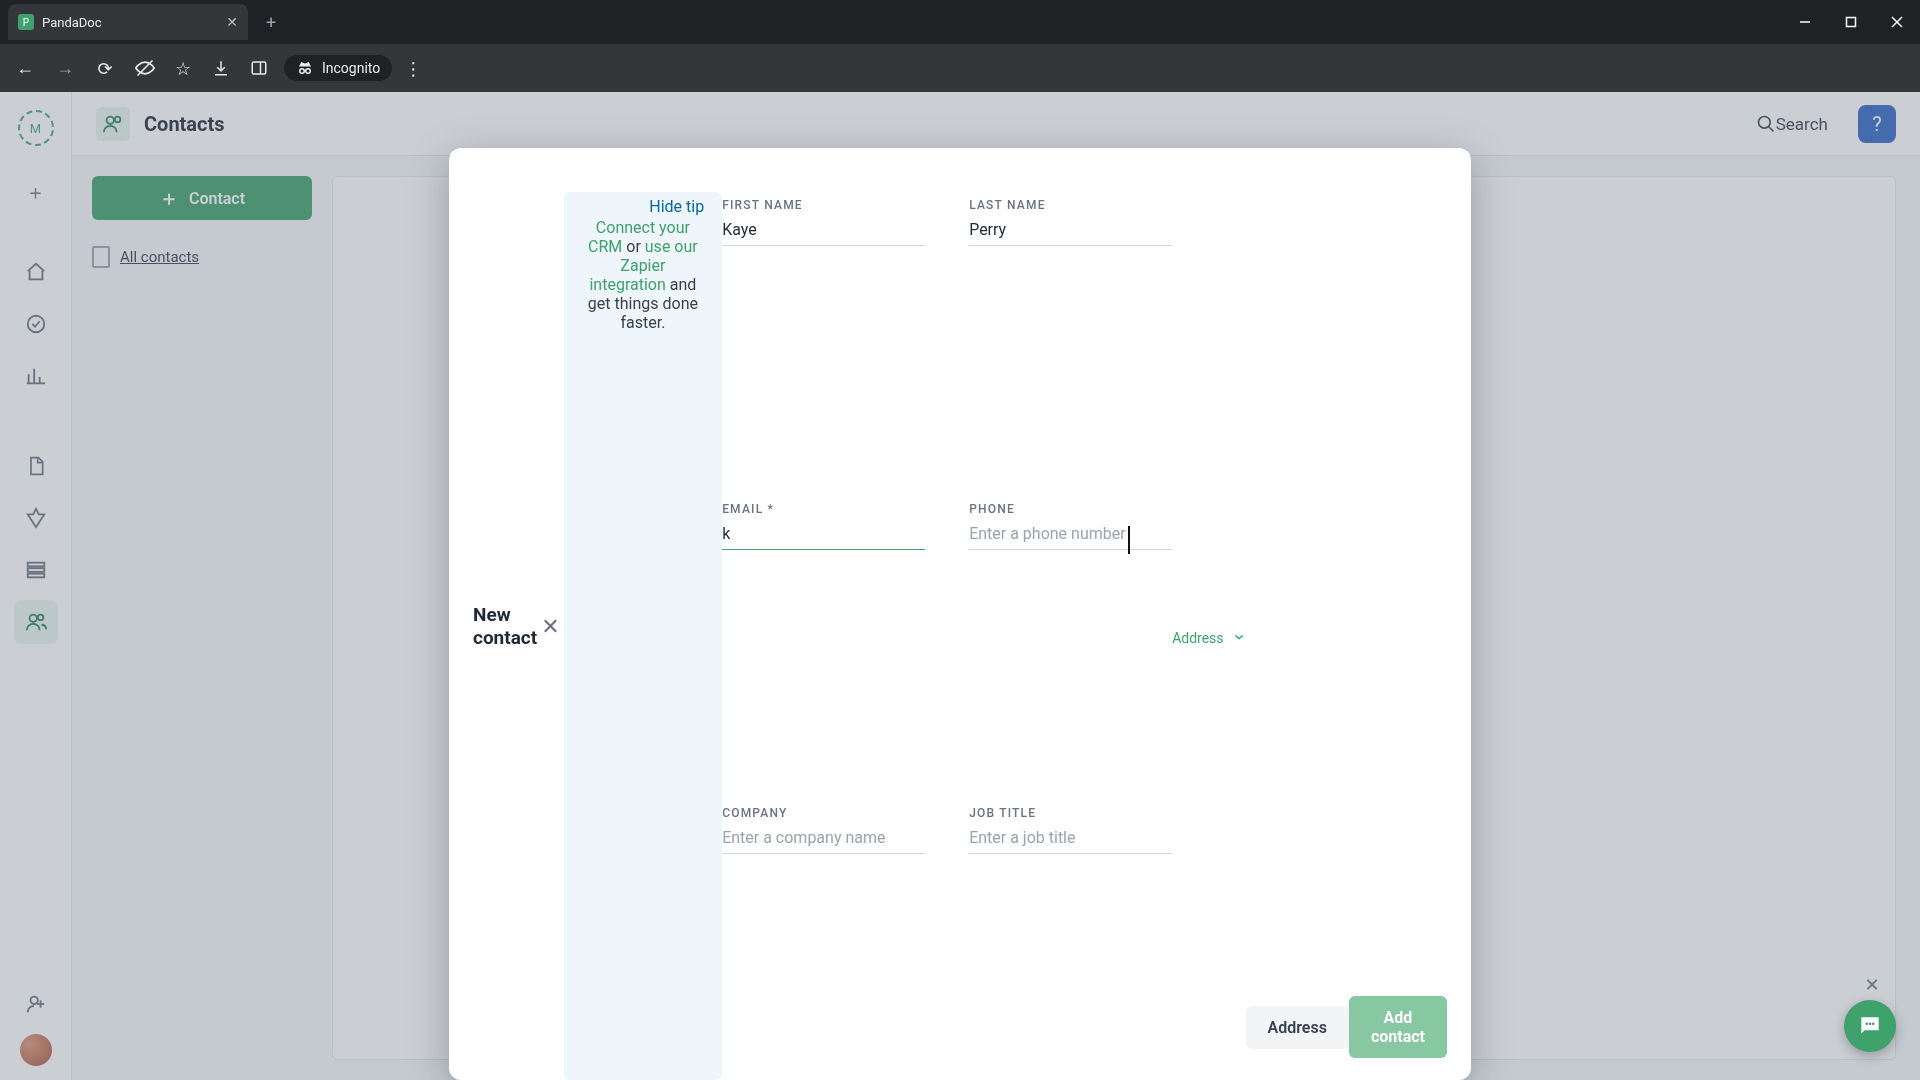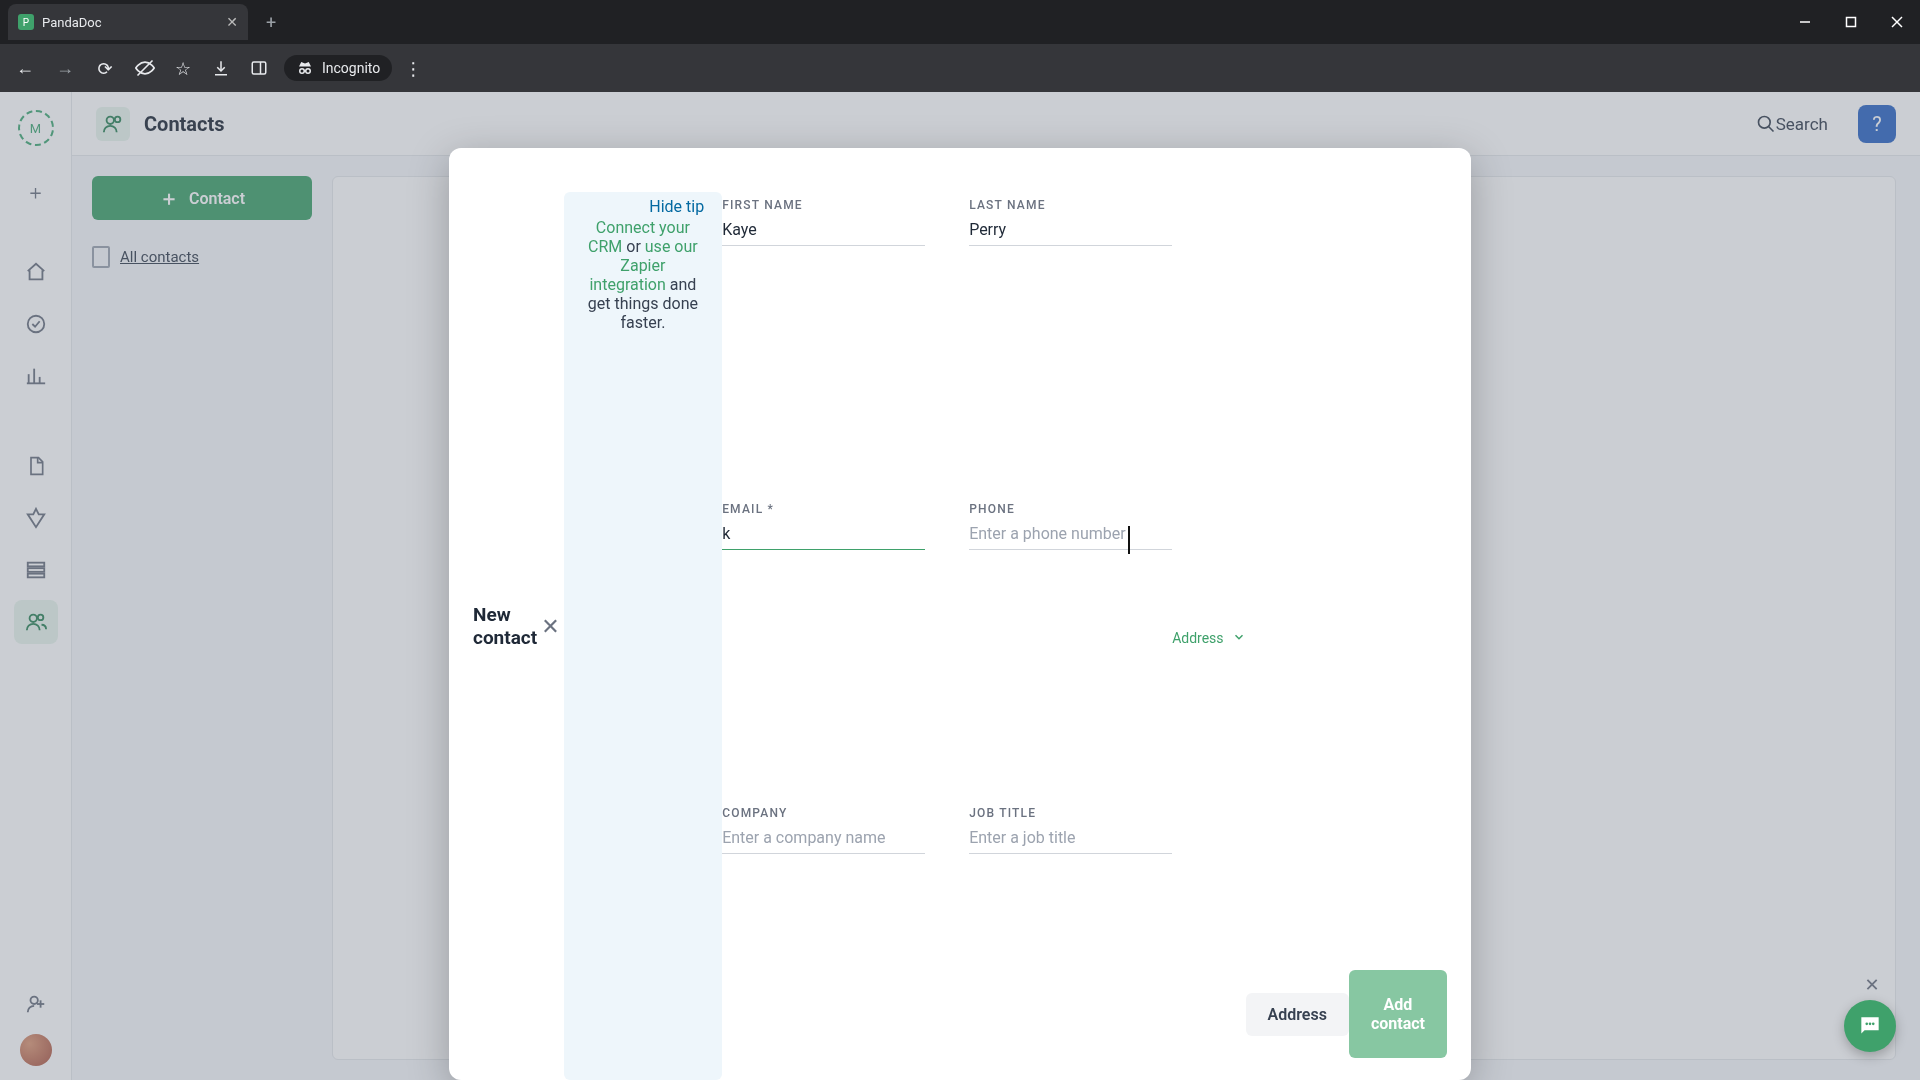--- a/index.html
+++ b/index.html
@@ -64,21 +64,21 @@
   .tip .tip-sub { font-size:16px; color:#374151; margin-top:6px;}
   .tip .link { color:#3fa16b; cursor:pointer; }
   .form-grid { display:grid; grid-template-columns:1fr 1fr; column-gap:44px; row-gap:30px; margin-top:26px; }
   .field { display:flex; flex-direction:column; }
   .field-label { font-size:12px; letter-spacing:1.2px; color:#6b7280; font-weight:500; }
   .field-input { border:none; border-bottom:1px solid #d1d5db; font-size:16px; padding:8px 0 6px 0; outline:none; color:#1f2937; background:transparent;}
   .field-input::placeholder { color:#9ca3af; }
   .address-row { display:flex; align-items:center; gap:8px; color:#3fa16b; font-size:14px; margin-top:24px; cursor:pointer; }
   .modal-footer { margin-top:auto; display:flex; align-items:center; padding:18px 0 22px 0; }
   .btn-cancel { background:#f3f4f6; color:#374151; border:none; border-radius:6px; padding:12px 22px; font-size:16px; font-weight:600; cursor:pointer;}
-  .btn-primary { margin-left:auto; background:#87c7a2; color:#fff; border:none; border-radius:6px; padding:25px 22px; font-size:16px; font-weight:700; cursor:pointer;}
+  .btn-primary { margin-left:auto; background:#87c7a2; color:#fff; border:none; border-radius:6px; padding:12px 22px; font-size:16px; font-weight:700; cursor:pointer;}
 
   
   .fab-close { position:absolute; right:36px; bottom:84px; width:24px; height:24px; display:flex;align-items:center;justify-content:center; color:#6b7280; font-size:18px; cursor:pointer;}
   .fab { position:absolute; right:24px; bottom:28px; width:52px; height:52px; border-radius:50%; background:#3fa16b; display:flex; align-items:center;justify-content:center; color:#fff; box-shadow:0 4px 12px rgba(0,0,0,0.25); cursor:pointer; font-size:22px;}
 
   .text-cursor { position:absolute; width:2px; height:28px; background:#111; }
 </style>
 </head>
 <body>
 

